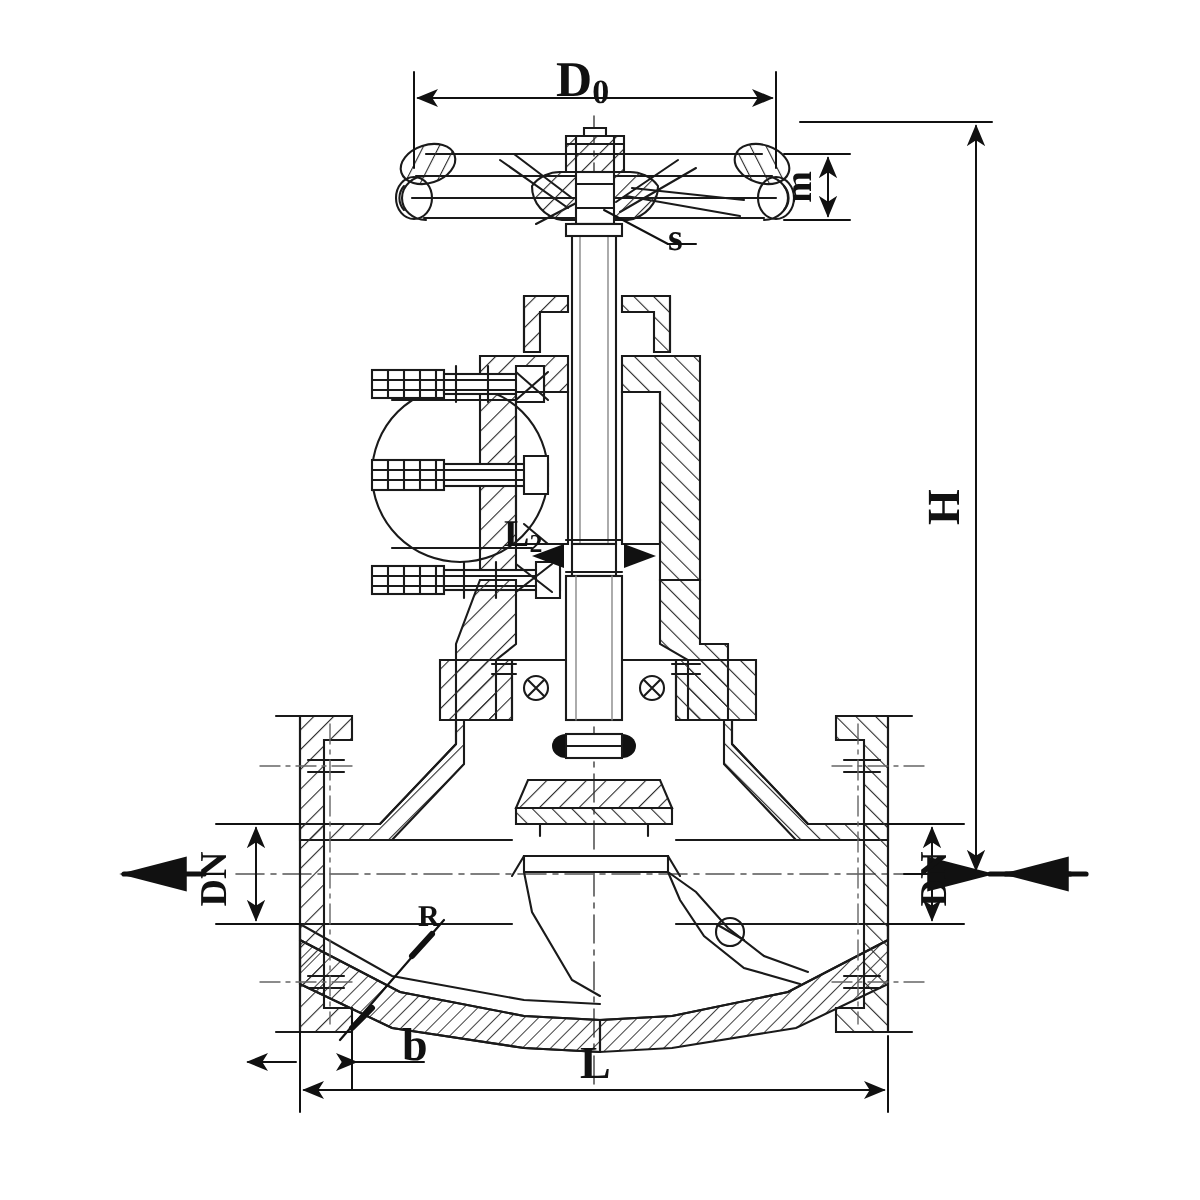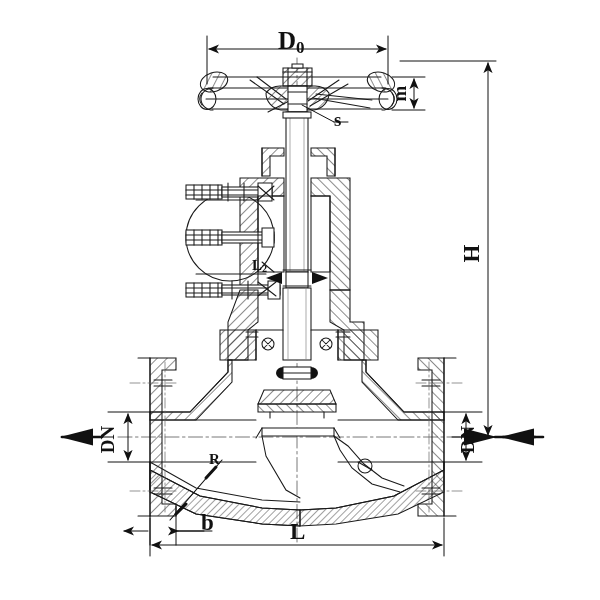--- a/index.html
+++ b/index.html
@@ -348,17 +348,17 @@
 </div>
 
 <div class="dimlabel" style="left:201px;top:511px;font-size:23px;">
   <span>b</span>
 </div>
 
 <div class="dimlabel" style="left:209px;top:452px;font-size:15px;">
   <span>R</span>
 </div>
 
-<div class="dimlabel" style="left:252px;top:258px;font-size:15px;">
+<div class="dimlabel" style="left:252px;top:258px;font-size:19px;">
   <span>L</span><span class="sub">2</span>
 </div>
 
 </div>
 
 </body></html>

